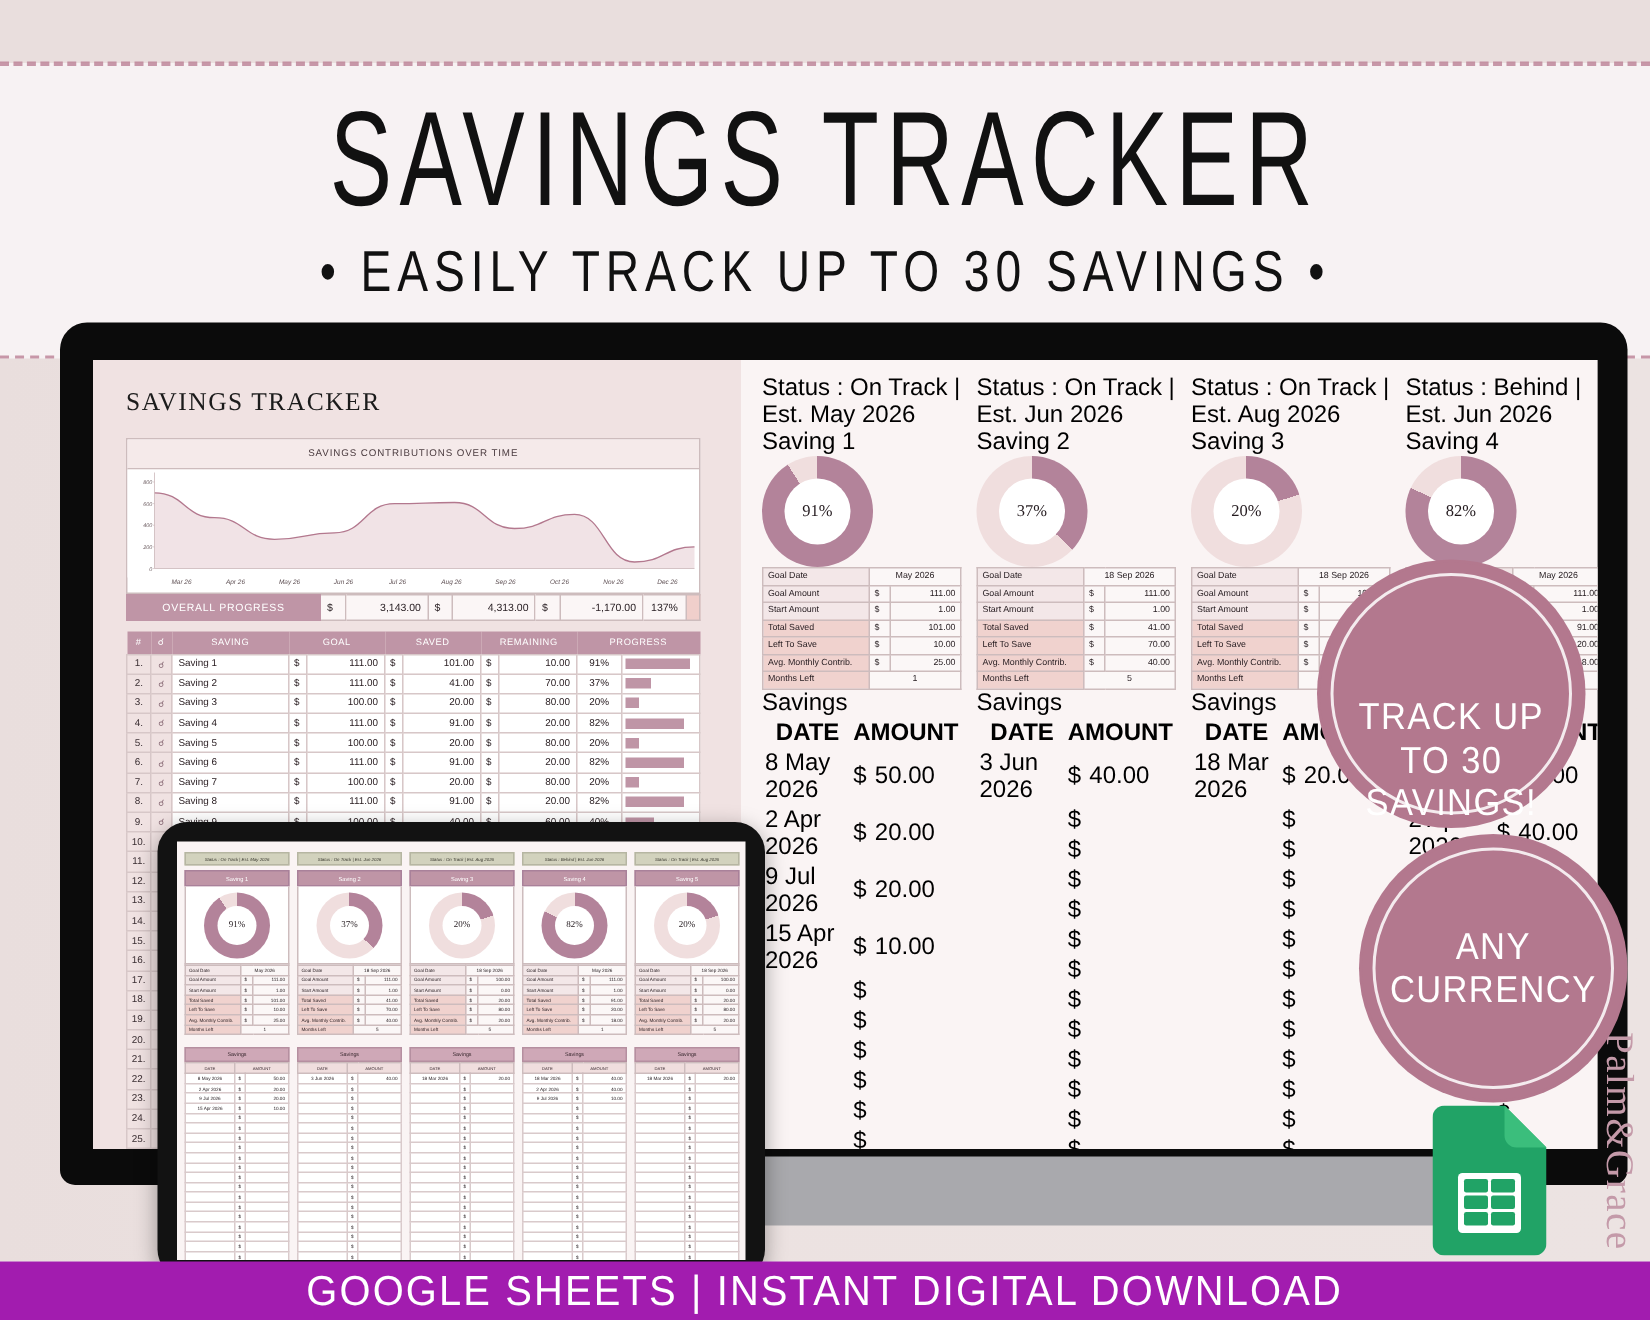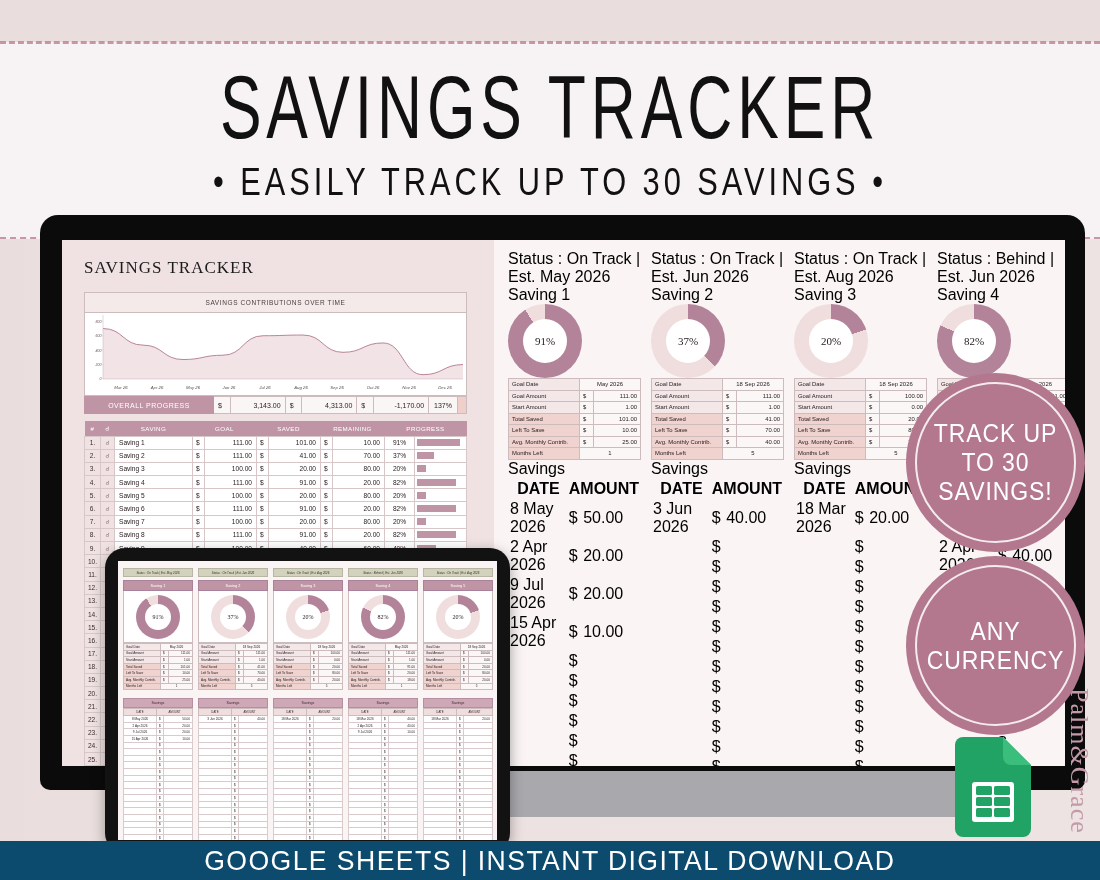--- a/index.html
+++ b/index.html
@@ -124,33 +124,33 @@
   .t-savtbl td.c { width:7px; padding-left:2px;}
   .t-savtbl td.a { text-align:right; padding-right:2px;}
 
   
   .badge { position:absolute; border-radius:50%; background:#b3788e; color:#fff;
       display:flex; align-items:center; justify-content:center; text-align:center; z-index:14;
       box-shadow:0 0 0 2px #b3788e; }
   .badge .ring { position:absolute; inset:7px; border:2px solid rgba(255,255,255,.85); border-radius:50%; }
   .badge .txt { position:relative; z-index:2; font-size:25px; line-height:1.15; letter-spacing:1px; font-weight:400;
       transform:scaleX(.92); }
-  #badge-track { left:908px; top:375px; width:175px; height:175px; }
+  #badge-track { left:880px; top:375px; width:175px; height:175px;align-items:flex-end; }
   #badge-currency { left:908px; top:558px; width:175px; height:175px; }
 
   
   #sheets-logo { position:absolute; left:955px; top:737px; width:76px; height:100px; z-index:15; }
 
   
   #watermark { position:absolute; right:6px; top:688px; z-index:13;
       writing-mode:vertical-rl; font-family:"Liberation Serif", serif; font-size:26px;
       color:#c49aa9; letter-spacing:1px; }
 
   
-  #banner { position:absolute; left:0; top:841px; width:1100px; height:39px; background:#0c4a6e; z-index:20;
+  #banner { position:absolute; left:0; top:841px; width:1100px; height:39px; background:#a21caf; z-index:20;
       display:flex; align-items:center; justify-content:center; }
   #banner-text { color:#fff; font-size:28px; letter-spacing:1.5px; font-weight:300; transform:scaleX(.95); }
 </style>
 </head>
 <body>
 
 <div id="bg-top-band"></div>
 <div id="bg-mid"></div>
 <div id="bg-lower-inner"></div>
 <div id="bg-dash-1"></div>

